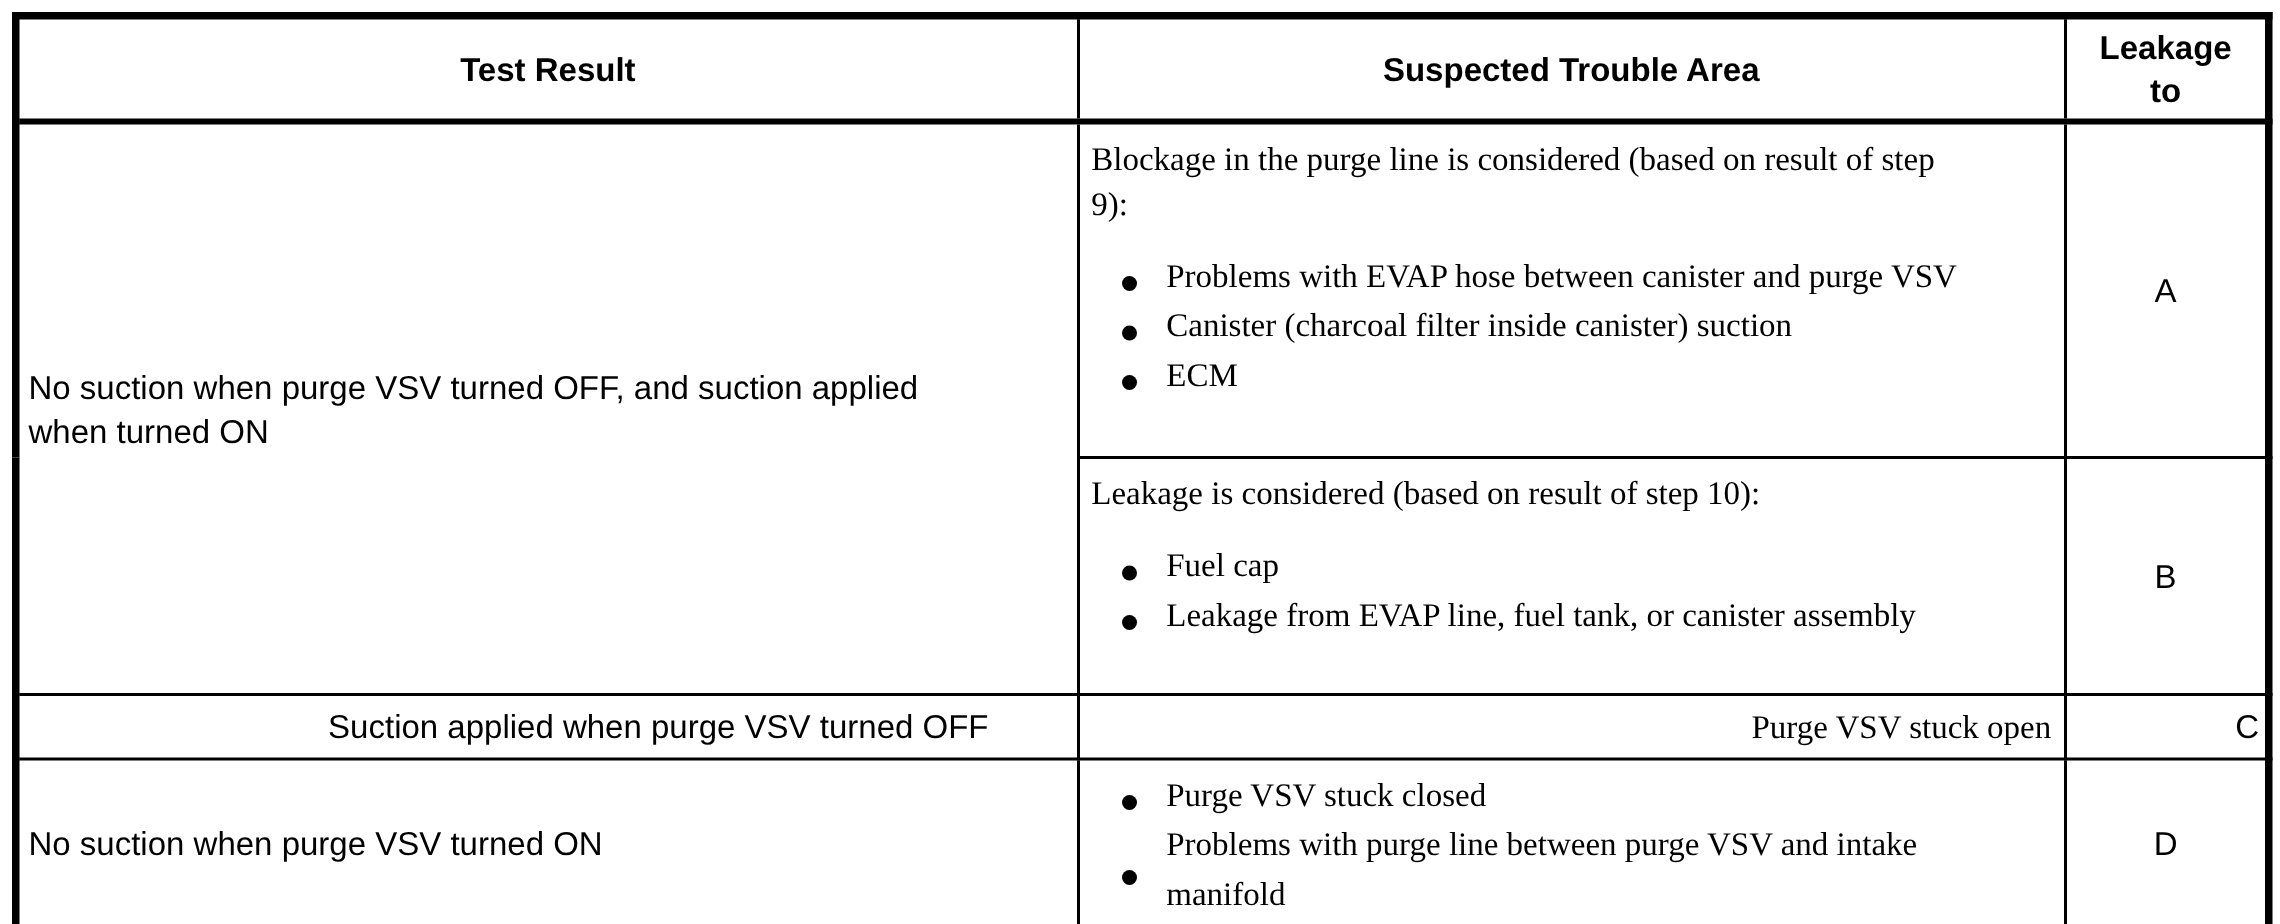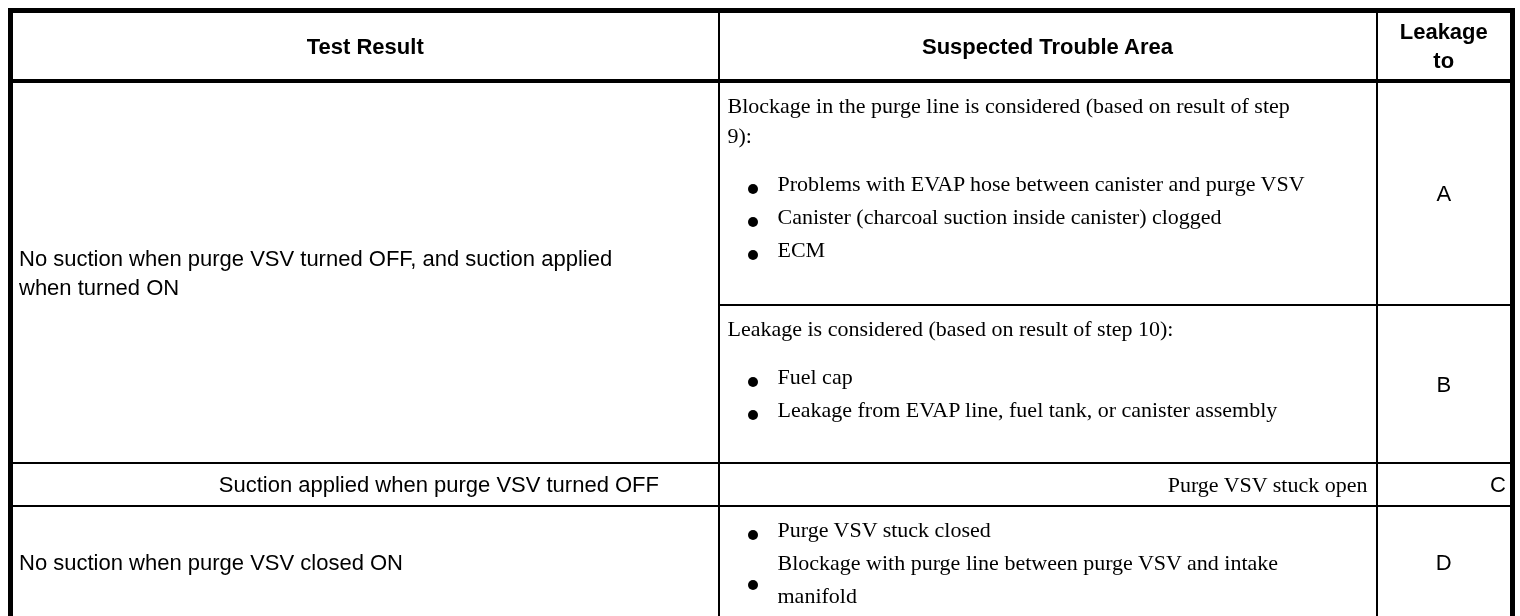--- a/index.html
+++ b/index.html
@@ -128,21 +128,21 @@
         </td>
         <td class="trouble-col top-align">
           <p class="intro">Blockage in the purge line is considered (based on result of step 9):</p>
           <ul class="bullets">
             <li>
               <span class="dot"></span>
               <span class="bt">Problems with EVAP hose between canister and purge VSV</span>
             </li>
             <li>
               <span class="dot"></span>
-              <span class="bt">Canister (charcoal suction inside canister) clogged</span>
+              <span class="bt">Canister (charcoal filter inside canister) suction</span>
             </li>
             <li>
               <span class="dot"></span>
               <span class="bt">ECM</span>
             </li>
           </ul>
         </td>
         <td class="proceed-col">A</td>
       </tr>
 
@@ -166,31 +166,31 @@
       <tr class="r2">
         <td class="test-col">
           <div class="tr-text">Suction applied when purge VSV turned OFF</div>
         </td>
         <td class="trouble-col">Purge VSV stuck open</td>
         <td class="proceed-col">C</td>
       </tr>
 
       <tr class="r3">
         <td class="test-col">
-          <div class="tr-text">No suction when purge VSV closed ON</div>
+          <div class="tr-text">No suction when purge VSV turned ON</div>
         </td>
         <td class="trouble-col">
           <ul class="bullets no-gap">
             <li>
               <span class="dot"></span>
               <span class="bt">Purge VSV stuck closed</span>
             </li>
             <li>
               <span class="dot"></span>
-              <span class="bt">Blockage with purge line between purge VSV and intake manifold</span>
+              <span class="bt">Problems with purge line between purge VSV and intake manifold</span>
             </li>
           </ul>
         </td>
         <td class="proceed-col">D</td>
       </tr>
     </tbody>
   </table>
 </div>
 
 </body></html>

